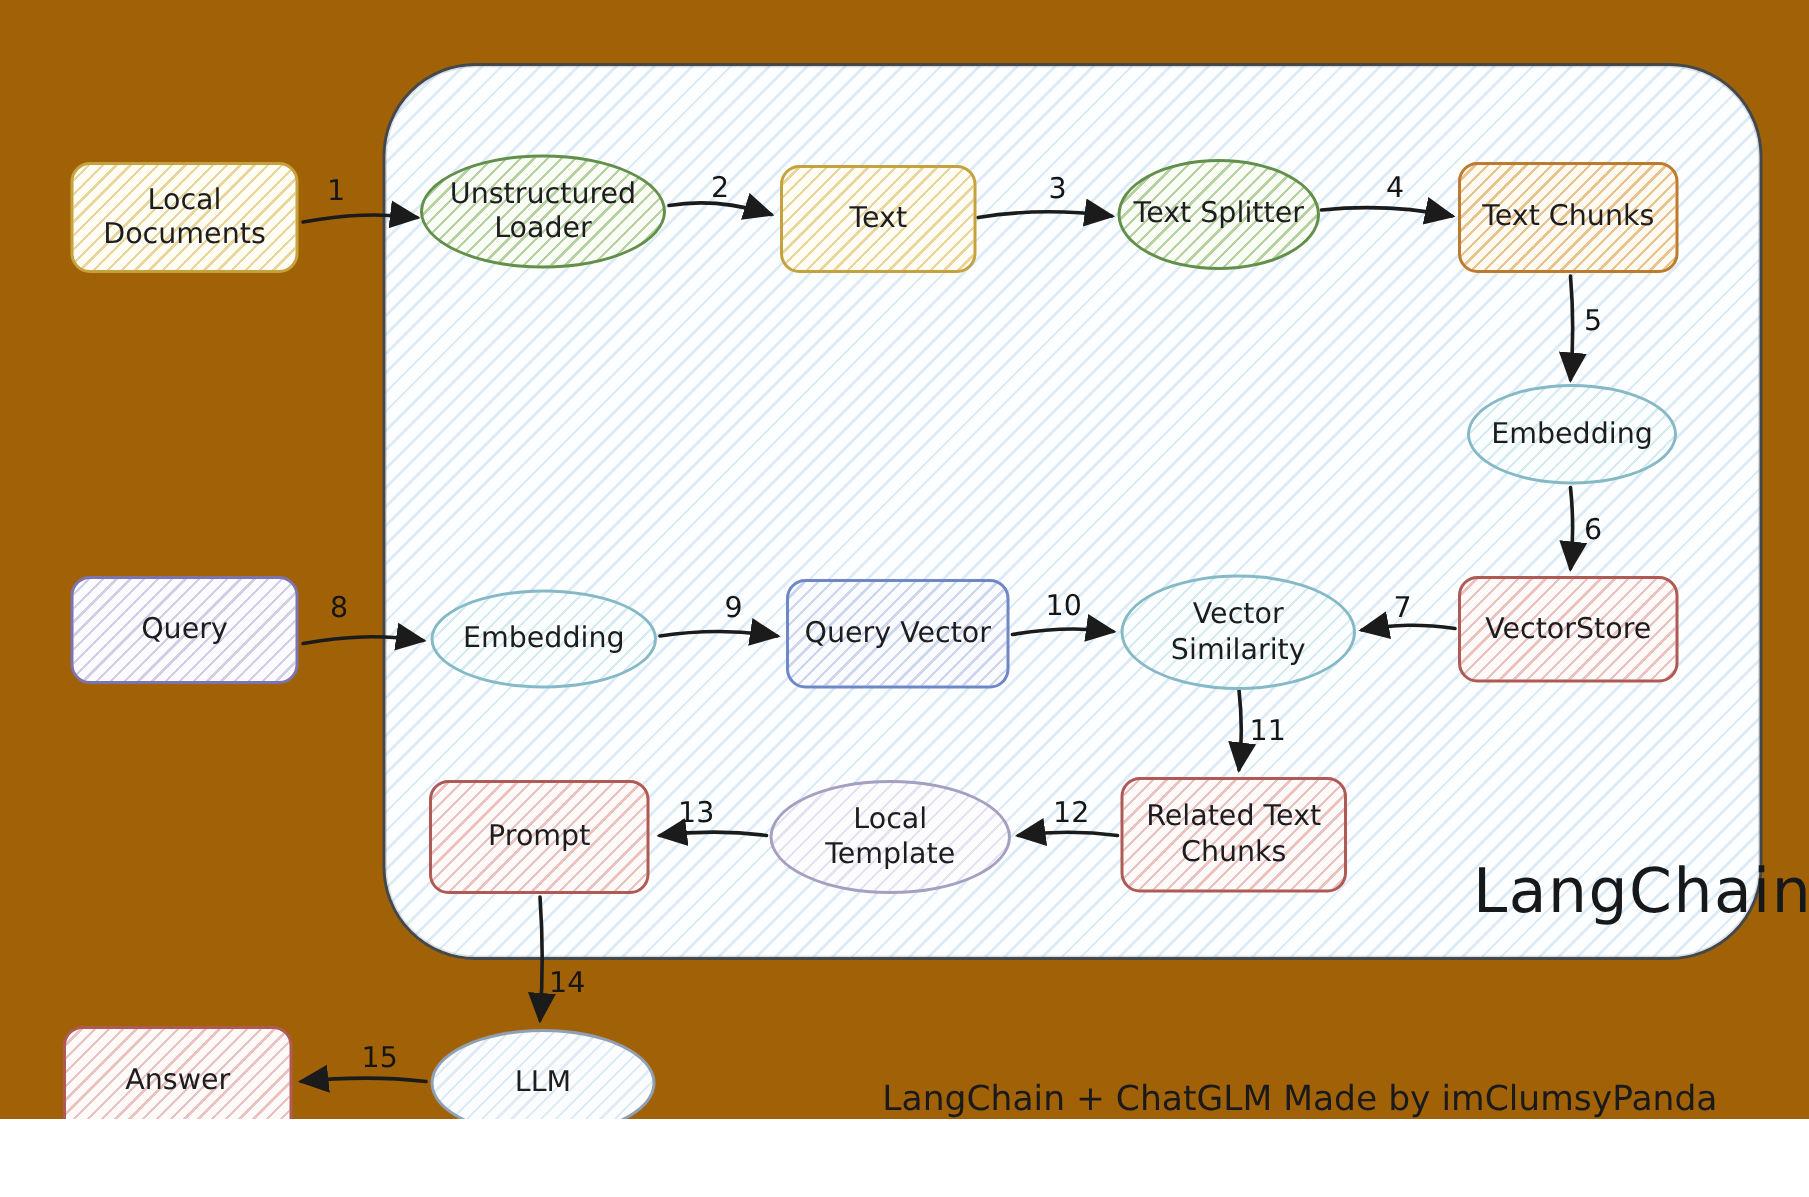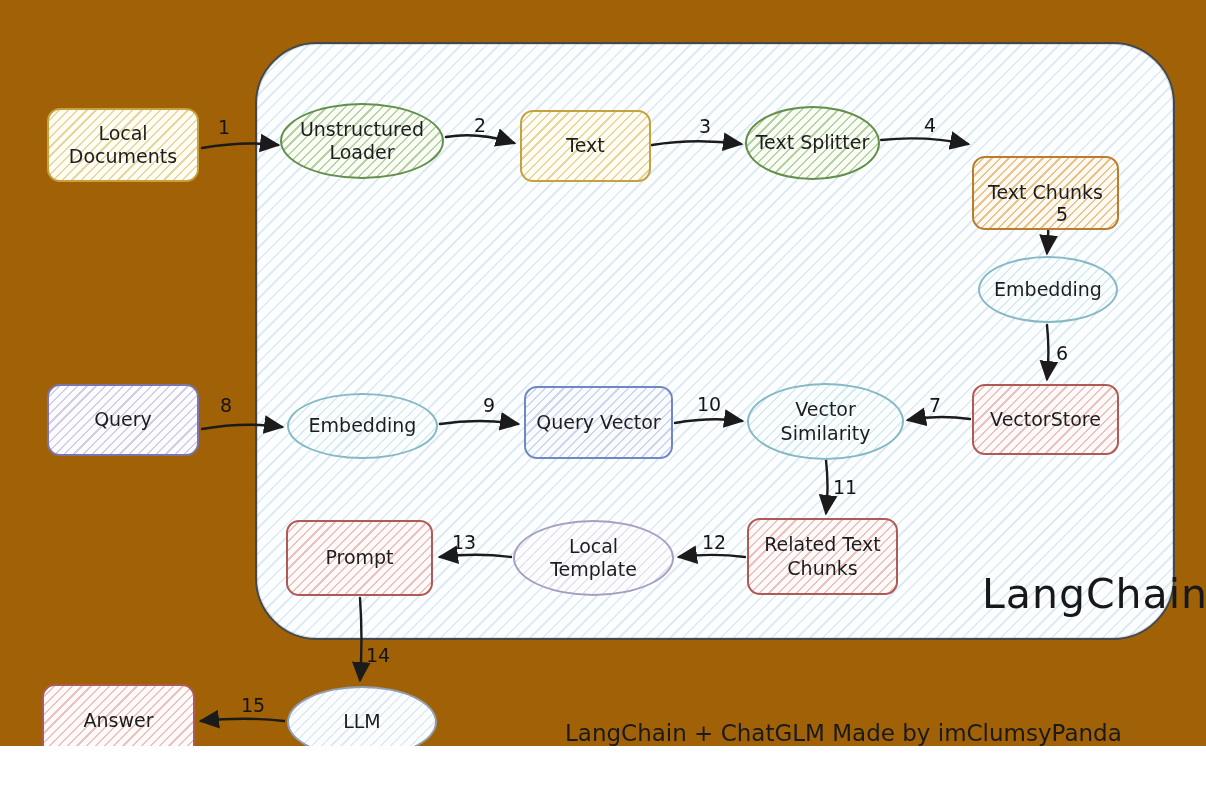--- a/index.html
+++ b/index.html
@@ -19,39 +19,39 @@
 
   .node {
     position:absolute; z-index:2; display:flex; align-items:center; justify-content:center;
     text-align:center; font-size:19px; color:#1d1d1f; line-height:1.22; padding:4px 8px;
   }
   .box { border:2px solid; border-radius:13px; }
   .ellipse { border:2px solid; border-radius:50%; }
 
   .yellow { border-color:#c5a23d; background:repeating-linear-gradient(135deg, rgba(222,193,110,.65) 0 1.6px, transparent 1.6px 6.5px), #fffdf4; }
   .green  { border-color:#628f49; background:repeating-linear-gradient(135deg, rgba(146,187,115,.65) 0 1.6px, transparent 1.6px 6.5px), #f9fdf6; }
-  .orange { border-color:#bd7c2d; background:repeating-linear-gradient(135deg, rgba(226,171,100,.7) 0 1.6px, transparent 1.6px 6px), #fffaf2;margin-top:48px; }
+  .orange { border-color:#bd7c2d; background:repeating-linear-gradient(135deg, rgba(226,171,100,.7) 0 1.6px, transparent 1.6px 6px), #fffaf2; }
   .teal   { border-color:#85b9c6; background:repeating-linear-gradient(135deg, rgba(190,222,231,.6) 0 1.5px, transparent 1.5px 7px), #fcffff; }
   .red    { border-color:#b05a55; background:repeating-linear-gradient(135deg, rgba(222,157,151,.6) 0 1.6px, transparent 1.6px 6.5px), #fffafa; }
   .purple { border-color:#7b74ae; background:repeating-linear-gradient(135deg, rgba(181,176,213,.6) 0 1.6px, transparent 1.6px 6.5px), #fcfbff; }
   .blue   { border-color:#6e87c6; background:repeating-linear-gradient(135deg, rgba(175,190,227,.6) 0 1.6px, transparent 1.6px 6.5px), #fafbff; }
   .bluegray { border-color:#8fa0b5; background:repeating-linear-gradient(135deg, rgba(202,219,235,.55) 0 1.5px, transparent 1.5px 7px), #fcfdff; }
   .lavender { border-color:#a59fc2; background:repeating-linear-gradient(135deg, rgba(210,206,230,.55) 0 1.5px, transparent 1.5px 7px), #fdfdff; }
 
   .edge-label {
     position:absolute; z-index:3; font-size:19px; color:#151515;
   }
 
   .brand {
     position:absolute; left:982px; top:570px; z-index:2;
     font-size:41px; color:#17181a; letter-spacing:1px;
   }
   .caption {
     position:absolute; left:565px; top:720px; width:580px; z-index:2;
-    font-size:23px; color:#1a1a1c; text-align:left;
+    font-size:23px; color:#1a1a1c; text-align:right;
   }
 </style>
 </head>
 <body>
 
 <div class="canvas">
 
   <div class="frame"></div>
 
   <svg class="edges" width="1206" height="798" viewBox="0 0 1206 798">

